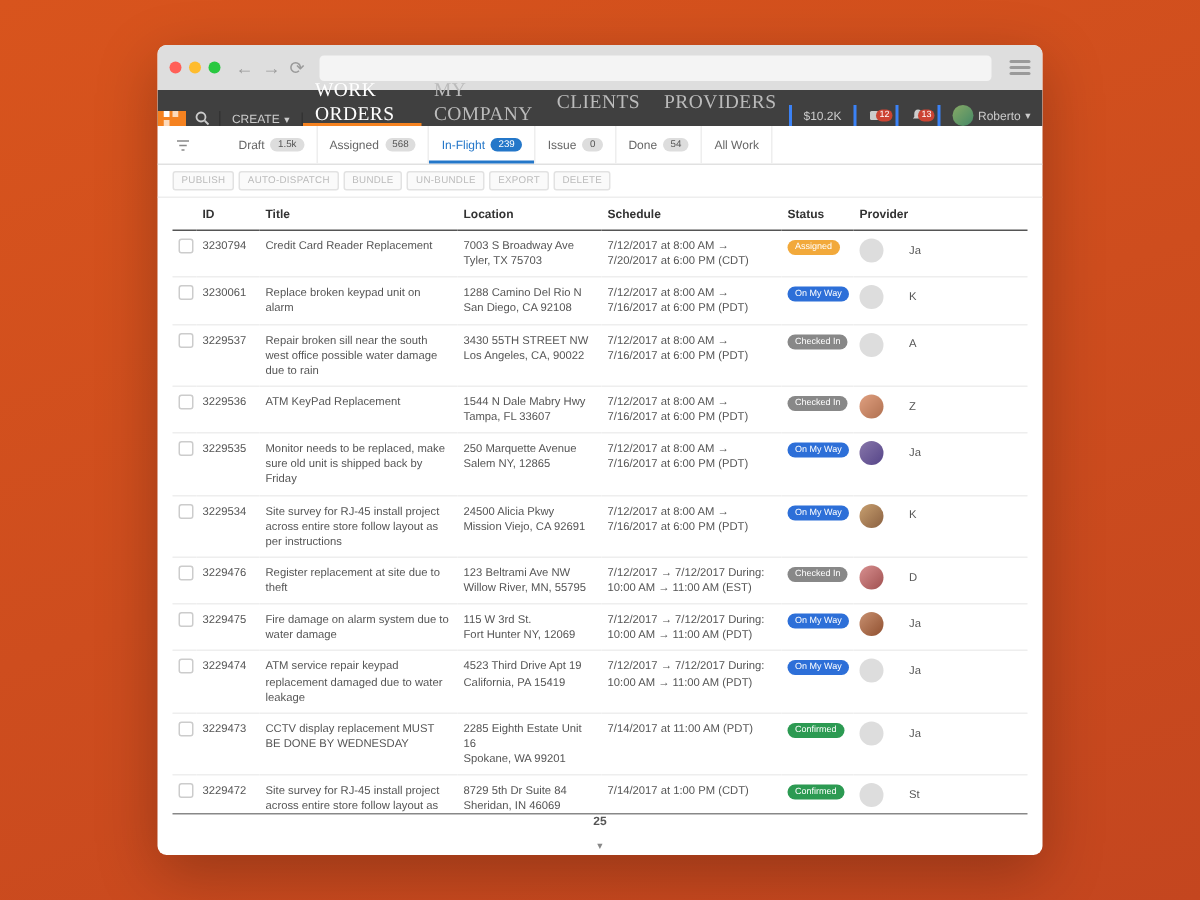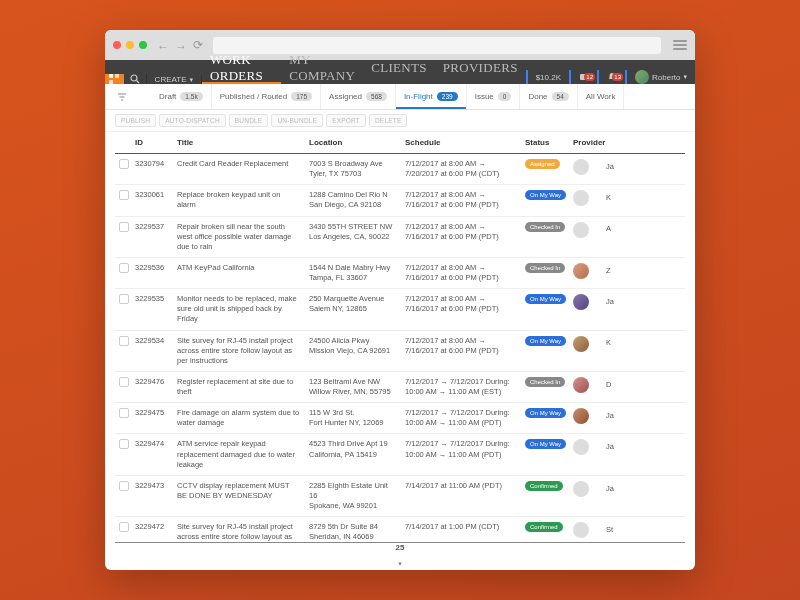--- a/index.html
+++ b/index.html
@@ -184,24 +184,20 @@
           <line x1="2.5" y1="5" x2="7.5" y2="5"></line>
           <line x1="4" y1="8" x2="6" y2="8"></line>
         </svg>
     </div>
     <div id="ftabs" style="display: flex; height: 100%;">
         <div class="ftab">
           <span>Draft</span>
           <span class="pill">1.5k</span>
         </div>
         <div class="ftab">
-          <span>Published / Routed</span>
-          <span class="pill">175</span>
-        </div>
-        <div class="ftab">
           <span>Assigned</span>
           <span class="pill">568</span>
         </div>
         <div class="ftab active">
           <span>In-Flight</span>
           <span class="pill">239</span>
         </div>
         <div class="ftab">
           <span>Issue</span>
           <span class="pill">0</span>
@@ -277,21 +273,21 @@
             <td>
               <div class="prov">
                 <span class="pavatar ph"></span>
                 <span>A</span>
               </div>
             </td>
           </tr>
           <tr>
             <td class="chk"><span class="cb"></span></td>
             <td class="id">3229536</td>
-            <td class="title">ATM KeyPad California</td>
+            <td class="title">ATM KeyPad Replacement</td>
             <td class="loc">1544 N Dale Mabry Hwy<br>Tampa, FL 33607</td>
             <td class="sched">7/12/2017 at 8:00 AM → 7/16/2017 at 6:00 PM (PDT)</td>
             <td class="stat"><span class="status s-checked">Checked In</span></td>
             <td>
               <div class="prov">
                 <span class="pavatar c1"></span>
                 <span>Z</span>
               </div>
             </td>
           </tr>

